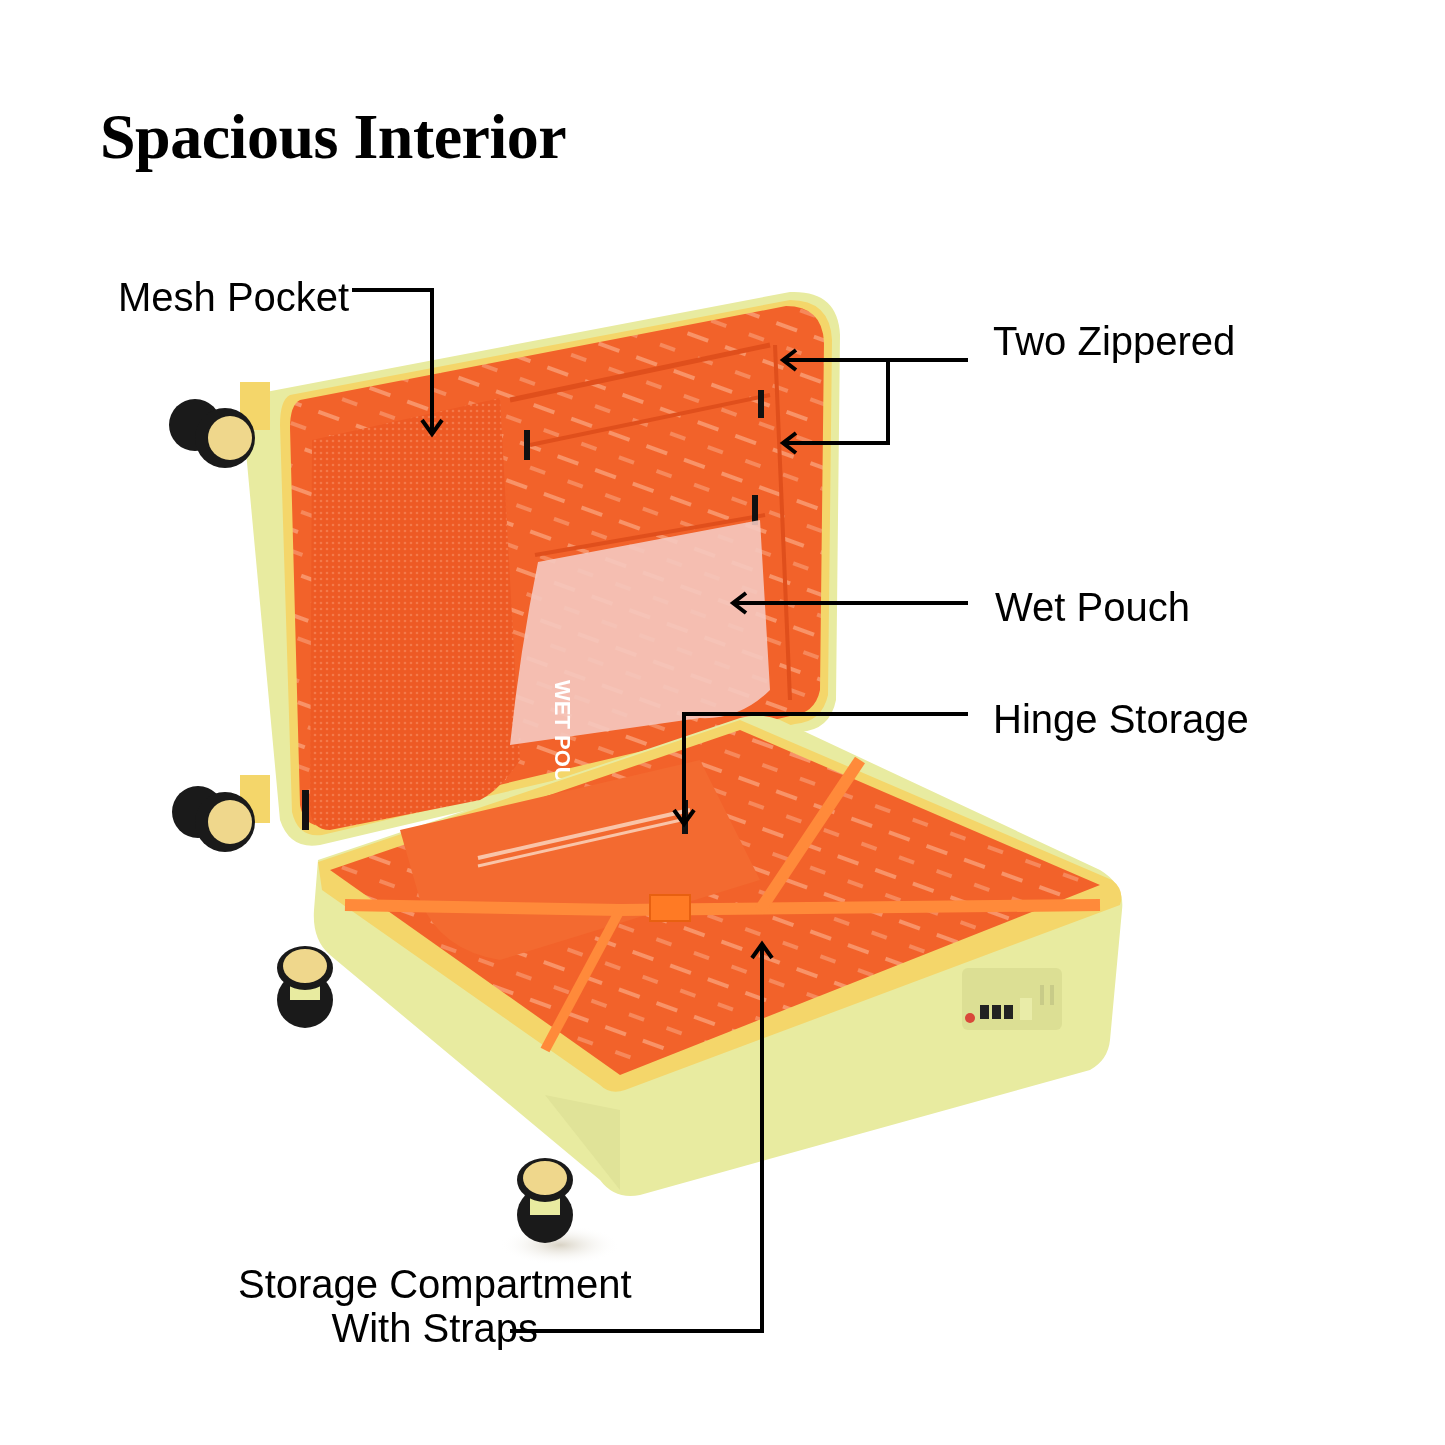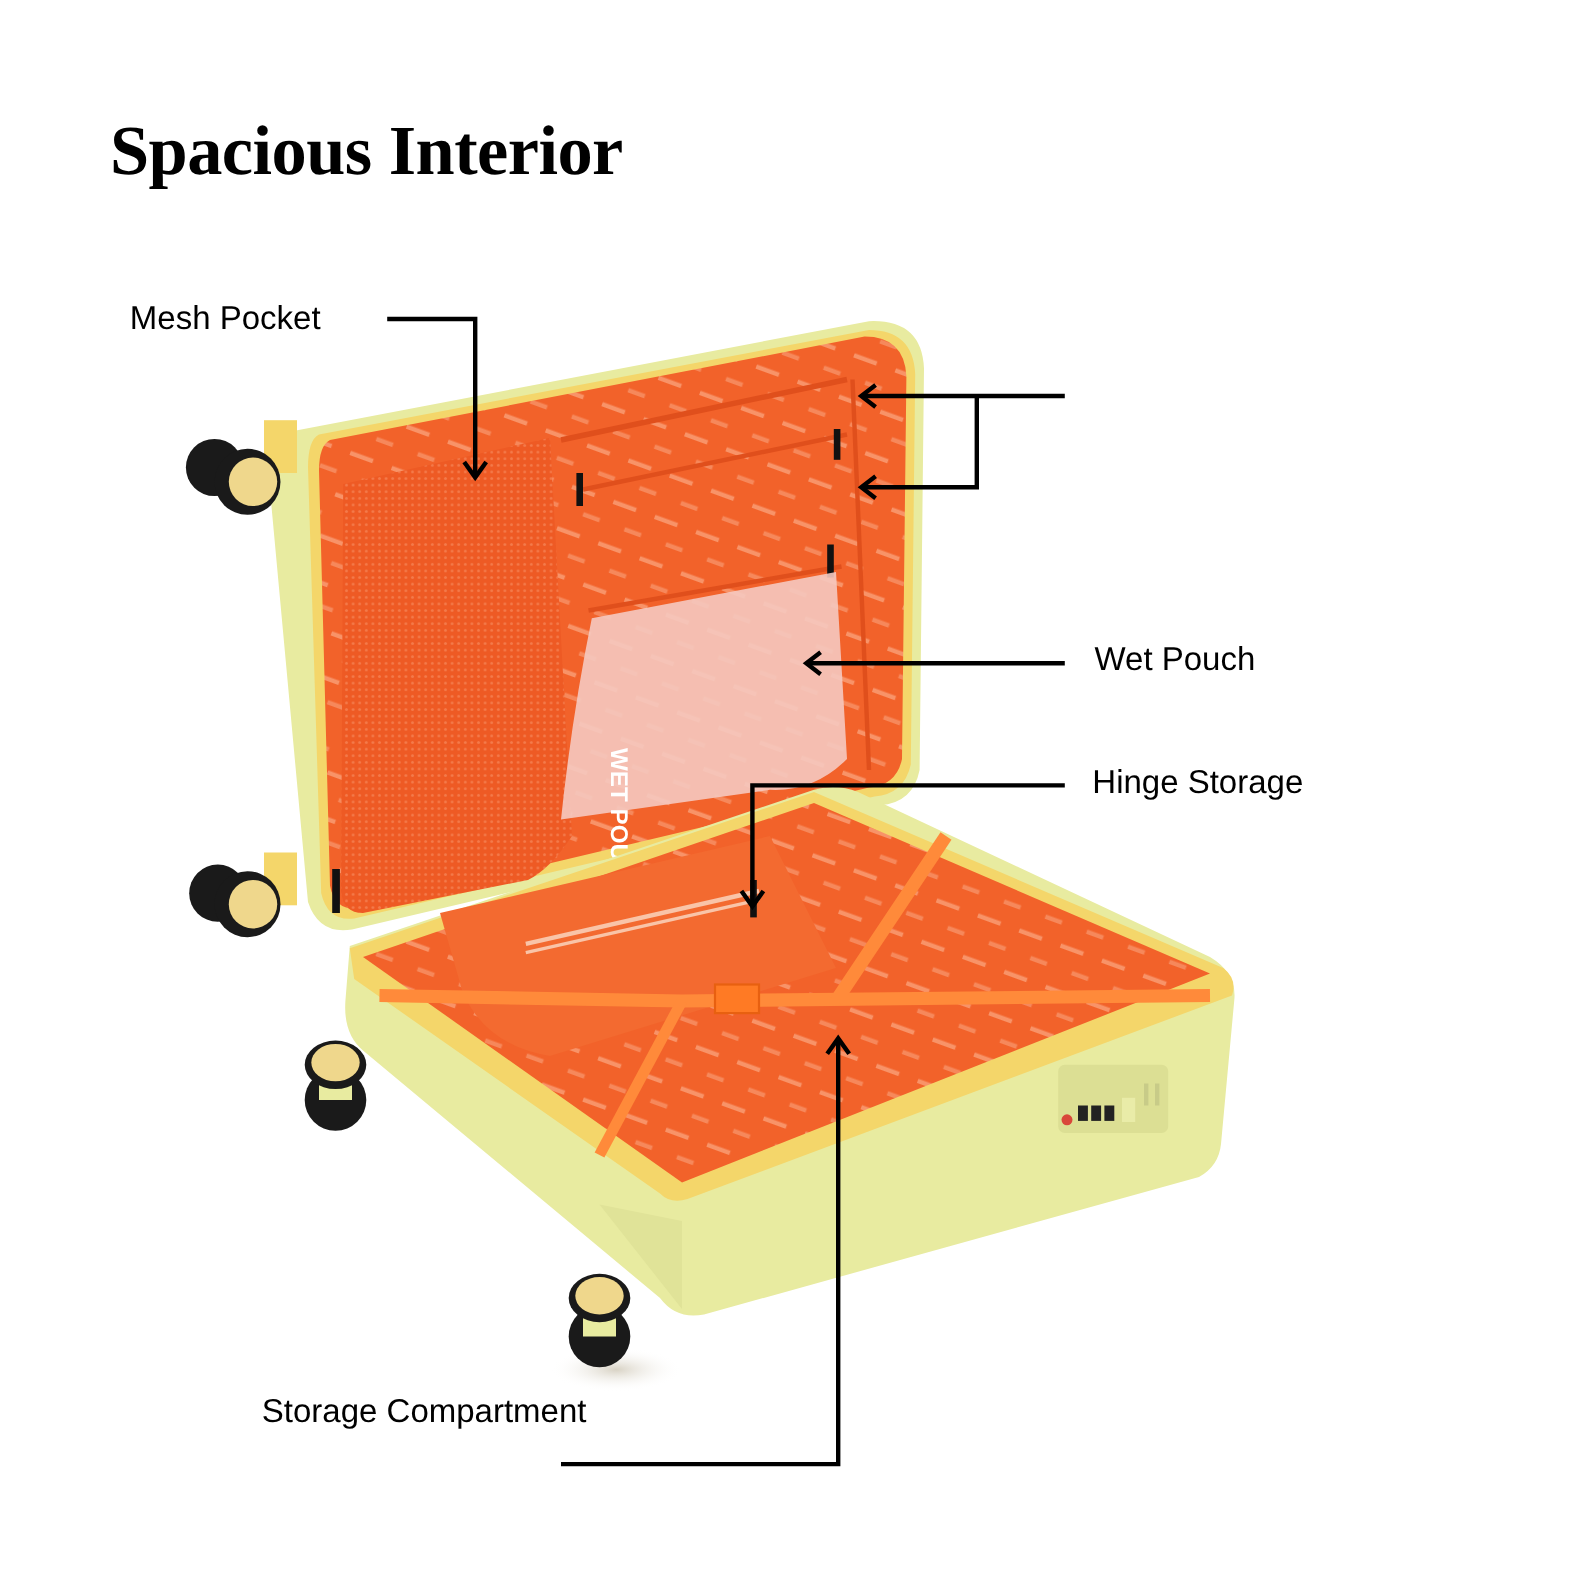--- a/index.html
+++ b/index.html
@@ -1,37 +1,39 @@
 <!DOCTYPE html>
 <html><head>
 <meta charset="utf-8">
 <style>
   html,body{margin:0;padding:0;background:#ffffff;}
   body{width:1445px;height:1445px;position:relative;overflow:hidden;font-family:"Liberation Sans",sans-serif;color:#000;}
   .title{position:absolute;left:100px;top:105px;font-size:64px;font-weight:bold;letter-spacing:-0.5px;line-height:1;font-family:Liberation Serif, serif;}
-  .label{position:absolute;font-size:30px;line-height:1.35;white-space:nowrap;text-align:center;}
+  .label{position:absolute;font-size:40px;line-height:1.35;white-space:nowrap;text-align:center;}
   .lbl-mesh{left:118px;top:270px;}
   .lbl-zip{left:993px;top:314px;line-height:54px;}
   .lbl-wet{left:995px;top:580px;}
   .lbl-hinge{left:993px;top:692px;}
   .lbl-storage{left:238px;top:1262px;line-height:44px;}
   svg.art{position:absolute;left:0;top:0;}
 </style>
 </head>
 <body>
 
 <div class="title">Spacious Interior</div>
 
 <div class="label lbl-mesh">Mesh Pocket</div>
 <div class="label lbl-zip">
+  <div>Two Zippered</div>
 </div>
 <div class="label lbl-wet">Wet Pouch</div>
 <div class="label lbl-hinge">Hinge Storage</div>
 <div class="label lbl-storage">
   <div>Storage Compartment</div>
+  <div>With Straps</div>
 </div>
 
 <svg class="art" width="1445" height="1445" viewBox="0 0 1445 1445">
   <defs>
     <pattern id="stripes" width="40" height="40" patternUnits="userSpaceOnUse" patternTransform="rotate(-70)">
       <rect width="40" height="40" fill="#f2622a"></rect>
       <rect x="0" y="0" width="4" height="22" fill="#f9a27c" opacity="0.75"></rect>
       <rect x="20" y="18" width="4" height="16" fill="#f9a27c" opacity="0.6"></rect>
     </pattern>
     <pattern id="mesh" width="6" height="6" patternUnits="userSpaceOnUse">

